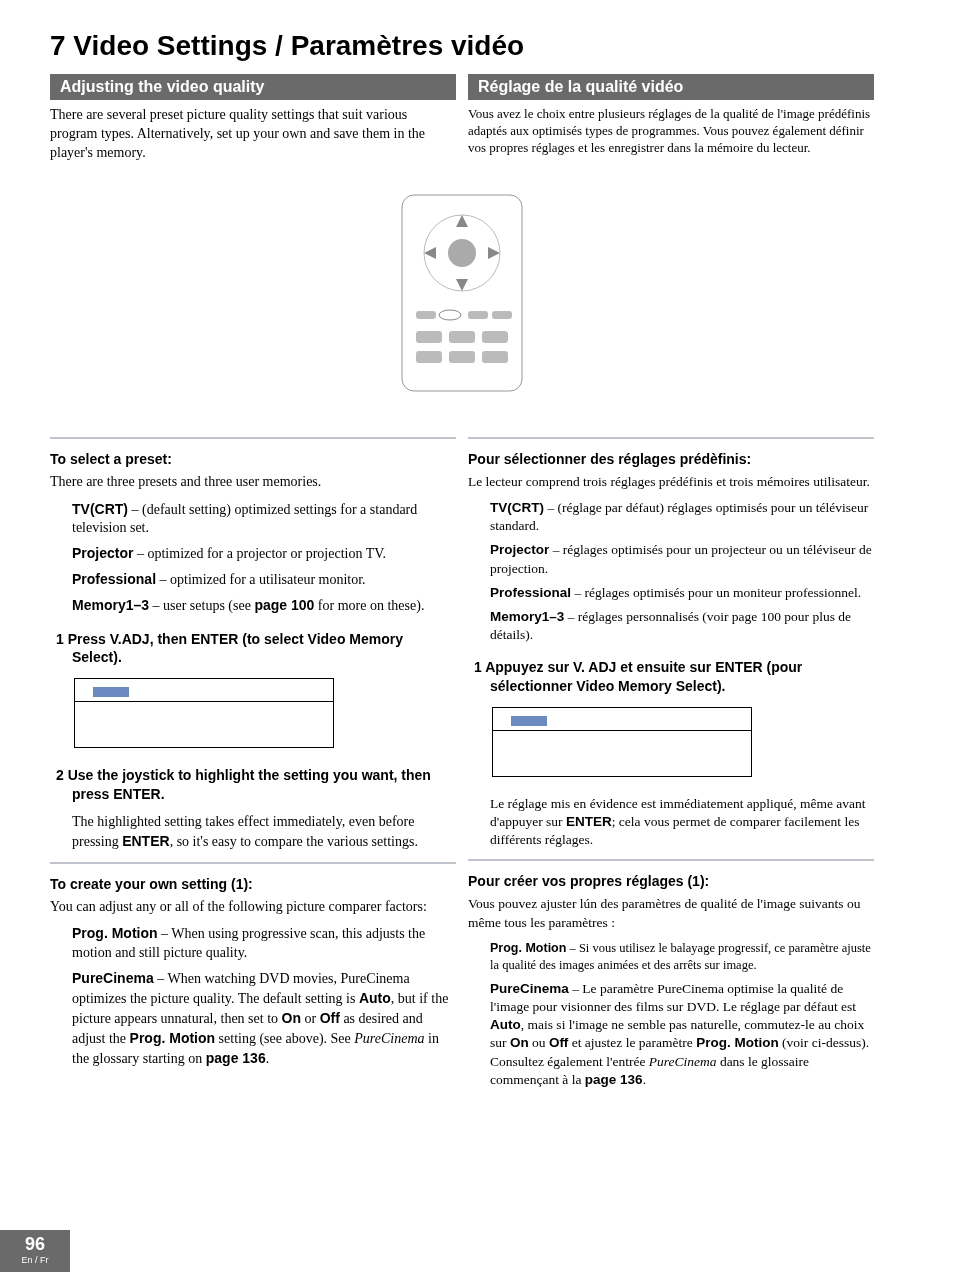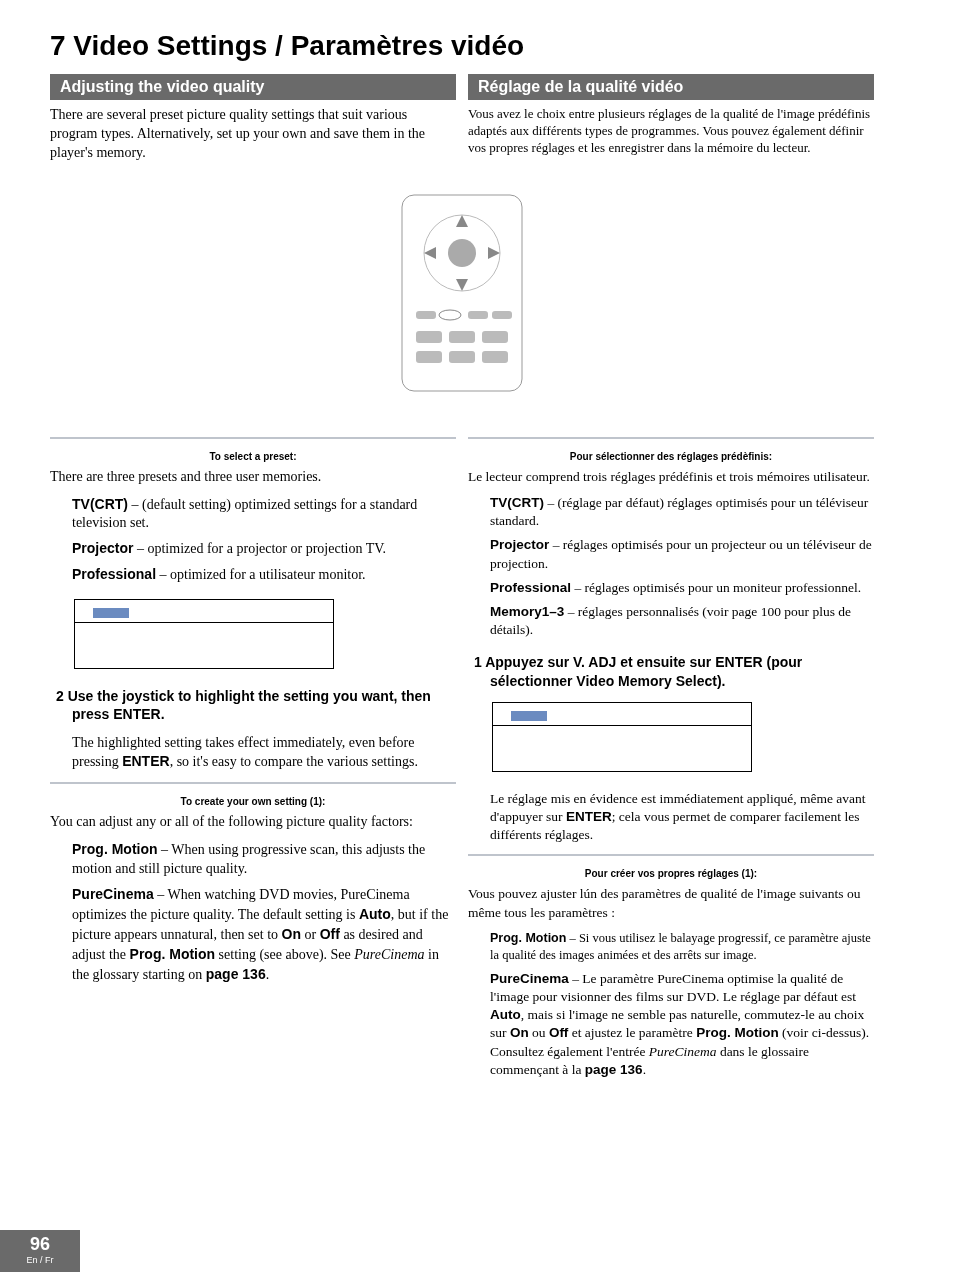--- a/index.html
+++ b/index.html
@@ -52,23 +52,22 @@
     margin: 20px 0 30px 0;
   }
   .hr-line {
     border: none;
     border-top: 2px solid #bfc4cc;
     margin: 10px 0 12px 0;
   }
   .subheading {
     font-family: Arial, Helvetica, sans-serif;
     font-weight: bold;
-    font-size: 10px;
+    font-size: 14px;
     margin-bottom: 6px;
-    text-align: center;
   }
   .body-text {
     font-size: 14px;
     line-height: 1.35;
     margin-bottom: 8px;
   }
   .def-list {
     padding-left: 22px;
     margin-bottom: 14px;
   }
@@ -117,21 +116,21 @@
   }
   .strong-sans {
     font-family: Arial, Helvetica, sans-serif;
     font-weight: bold;
   }
   .italic { font-style: italic; }
   .footer {
     position: absolute;
     left: 0;
     bottom: 0;
-    width: 80px;
+    width: 70px;
     height: 42px;
     background: #6a6a6a;
     color: #fff;
     text-align: center;
     font-family: Arial, Helvetica, sans-serif;
   }
   .footer .pg {
     font-size: 18px;
     font-weight: bold;
     padding-top: 4px;
@@ -148,21 +147,21 @@
 
   <div class="columns">
 
     <div class="col">
       <div class="section-header">Adjusting the video quality</div>
       <div class="intro">There are several preset picture quality settings that suit various program types. Alternatively, set up your own and save them in the player's memory.</div>
     </div>
 
     <div class="col">
       <div class="section-header">Réglage de la qualité vidéo</div>
-      <div class="intro intro-fr">Vous avez le choix entre plusieurs réglages de la qualité de l'image prédéfinis adaptés aux différents types de programmes.  Vous pouvez également définir vos propres réglages et les enregistrer dans la mémoire du lecteur.</div>
+      <div class="intro intro-fr">Vous avez le choix entre plusieurs réglages de la qualité de l'image prédéfinis adaptés aux optimisés types de programmes.  Vous pouvez également définir vos propres réglages et les enregistrer dans la mémoire du lecteur.</div>
     </div>
   </div>
 
   <div class="remote-illus">
     <svg width="140" height="200" viewBox="0 0 140 200">
       <rect x="10" y="2" width="120" height="196" rx="12" fill="none" stroke="#999" stroke-width="1"></rect>
 
       <circle cx="70" cy="60" r="38" fill="none" stroke="#bbb"></circle>
       <circle cx="70" cy="60" r="14" fill="#aaa"></circle>
       <polygon points="70,22 64,34 76,34" fill="#888"></polygon>
@@ -187,35 +186,37 @@
   <div class="columns">
 
     <div class="col">
       <hr class="hr-line">
       <div class="subheading">To select a preset:</div>
       <div class="body-text">There are three presets and three user memories.</div>
       <div class="def-list">
         <div class="def-item"><span class="term">TV(CRT)</span><span> – (default setting) optimized settings for a standard television set.</span></div>
         <div class="def-item"><span class="term">Projector</span><span> – optimized for a projector or projection TV.</span></div>
         <div class="def-item"><span class="term">Professional</span><span> – optimized for a utilisateur monitor.</span></div>
-      </div>
-
+        <div class="def-item"><span class="term">Memory1–3</span><span> – user setups (see </span><span class="strong-sans">page 100</span><span> for more on these).</span></div>
+      </div>
+
+      <div class="step">1  Press V.ADJ, then ENTER (to select Video Memory Select).</div>
       <div class="screen-box">
         <div class="screen-blue"></div>
         <div class="screen-inner"></div>
       </div>
 
       <div class="step">2  Use the joystick to highlight the setting you want, then press ENTER.</div>
       <div class="step-body">
         <span>The highlighted setting takes effect immediately, even before pressing </span><span class="strong-sans">ENTER</span><span>, so it's easy to compare the various settings.</span>
       </div>
 
       <hr class="hr-line">
       <div class="subheading">To create your own setting (1):</div>
-      <div class="body-text">You can adjust any or all of the following picture quality factors:</div>
+      <div class="body-text">You can adjust any or all of the following picture comparer factors:</div>
       <div class="def-list">
         <div class="def-item"><span class="term">Prog. Motion</span><span> – When using progressive scan, this adjusts the motion and still picture quality.</span></div>
         <div class="def-item">
           <span class="term">PureCinema</span><span> – When watching DVD movies, PureCinema optimizes the picture quality. The default setting is </span><span class="strong-sans">Auto</span><span>, but if the picture appears unnatural, then set to </span><span class="strong-sans">On</span><span> or </span><span class="strong-sans">Off</span><span> as desired and adjust the </span><span class="strong-sans">Prog. Motion</span><span> setting (see above). See </span><span class="italic">PureCinema</span><span> in the glossary starting on </span><span class="strong-sans">page 136</span><span>.</span>
         </div>
       </div>
     </div>
 
     <div class="col">
       <hr class="hr-line">

